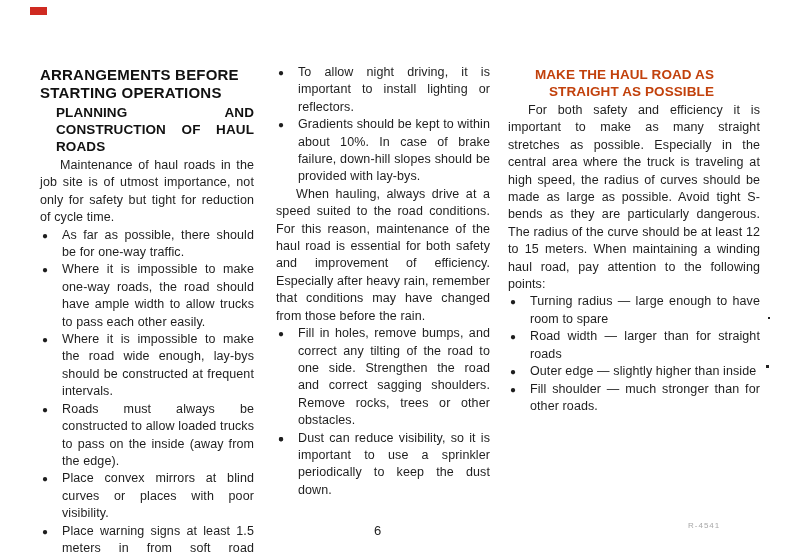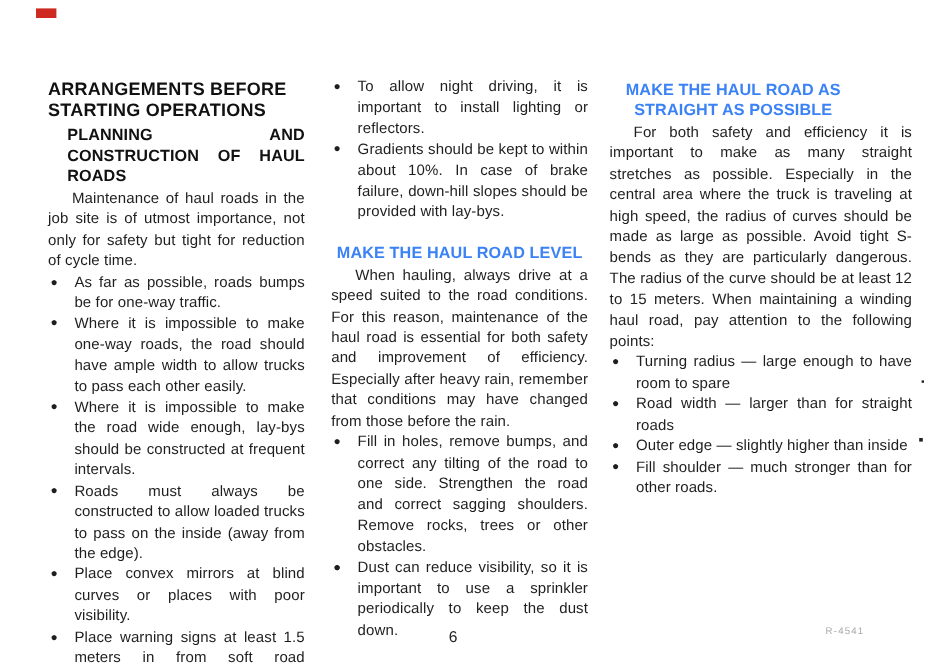--- a/index.html
+++ b/index.html
@@ -53,23 +53,23 @@
     line-height: 17px;
     text-align: justify;
     margin: 0 0 2px 16px;
     color: #111;
   }
   .h-sub.narrow { max-width: 206px; }
   .h-section {
     font-size: 13.5px;
     font-weight: bold;
     line-height: 17px;
-    text-align: center;
+    text-align: right;
     margin: 16px 0 2px 0;
-    color: #3b82f6;
+    color: #c2410c;
   }
   .h-section.first { margin-top: 0; }
 
   .para {
     margin: 0;
     text-indent: 20px;
   }
 
   ul.bullets {
     list-style: none;
@@ -126,21 +126,21 @@
 
   <div class="red-marker"></div>
 
   <div class="col col1">
     <div class="h-main">ARRANGEMENTS BEFORE STARTING OPERATIONS</div>
     <div class="h-sub narrow">PLANNING AND CONSTRUCTION OF HAUL ROADS</div>
     <p class="para">Maintenance of haul roads in the job site is of utmost importance, not only for safety but tight for reduction of cycle time.</p>
     <ul class="bullets">
       <li>
         <span class="bullet-mark">●</span>
-        <span>As far as possible, roads bumps be for one-way traffic.</span>
+        <span>As far as possible, there should be for one-way traffic.</span>
       </li>
       <li>
         <span class="bullet-mark">●</span>
         <span>Where it is impossible to make one-way roads, the road should have ample width to allow trucks to pass each other easily.</span>
       </li>
       <li>
         <span class="bullet-mark">●</span>
         <span>Where it is impossible to make the road wide enough, lay-bys should be constructed at frequent intervals.</span>
       </li>
       <li>
@@ -162,21 +162,20 @@
     <ul class="bullets">
       <li>
         <span class="bullet-mark">●</span>
         <span>To allow night driving, it is important to install lighting or reflectors.</span>
       </li>
       <li>
         <span class="bullet-mark">●</span>
         <span>Gradients should be kept to within about 10%. In case of brake failure, down-hill slopes should be provided with lay-bys.</span>
       </li>
     </ul>
-    <div class="h-section">MAKE THE HAUL ROAD LEVEL</div>
     <p class="para">When hauling, always drive at a speed suited to the road conditions. For this reason, maintenance of the haul road is essential for both safety and improvement of efficiency. Especially after heavy rain, remember that conditions may have changed from those before the rain.</p>
     <ul class="bullets">
       <li>
         <span class="bullet-mark">●</span>
         <span>Fill in holes, remove bumps, and correct any tilting of the road to one side. Strengthen the road and correct sagging shoulders. Remove rocks, trees or other obstacles.</span>
       </li>
       <li>
         <span class="bullet-mark">●</span>
       </li>
       <li>

